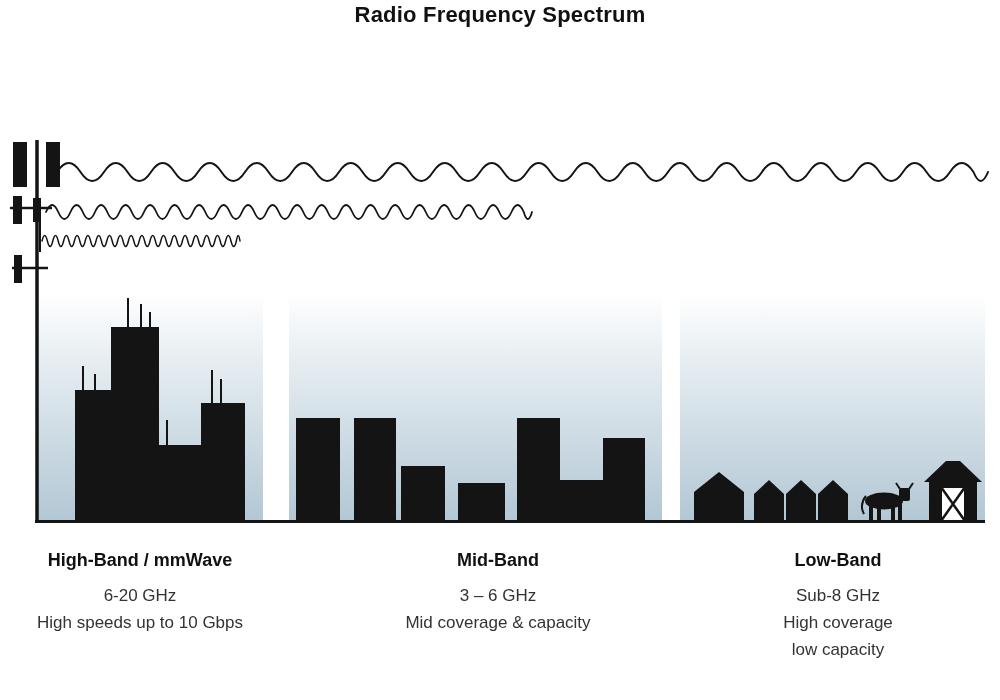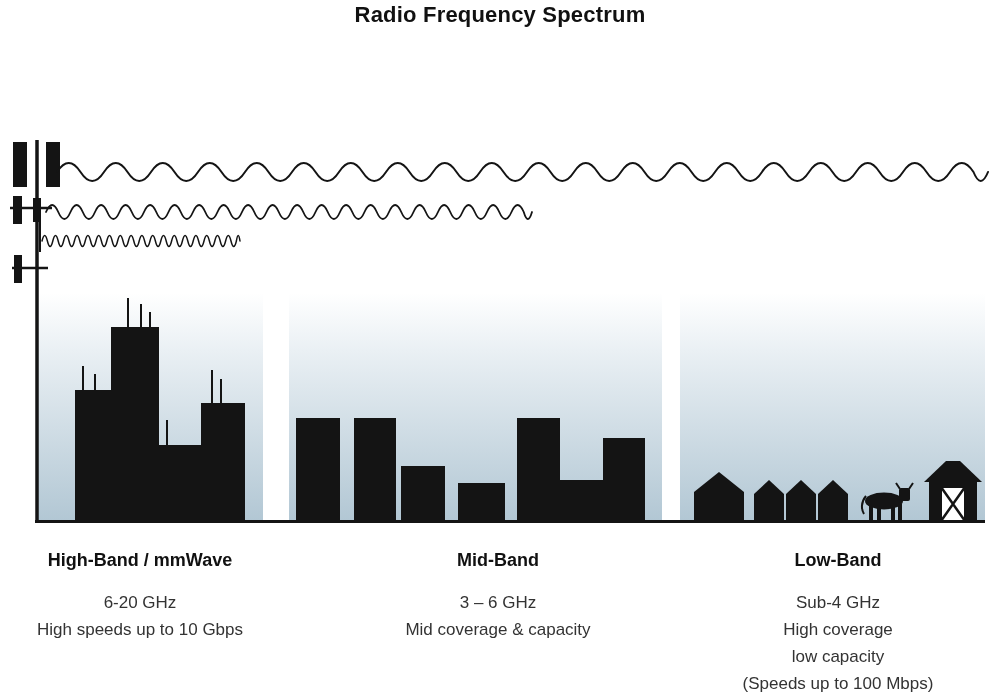--- a/index.html
+++ b/index.html
@@ -30,21 +30,21 @@
   .silh{ fill:var(--silhouette); }
   .sline{ stroke:var(--silhouette); fill:none; }
   .wave{ stroke:var(--silhouette); fill:none; stroke-linecap:round; }
 
   .label{
     position:absolute; text-align:center;
     color:var(--text); font-size:17px; line-height:27px;
   }
   .band-name{
     font-weight:bold; font-size:18px; color:#111;
-    margin-bottom:18px; line-height:22px;
+    margin-bottom:11px; line-height:22px;
   }
   .band1{ left:20px;  top:549px; width:240px; }
   .band2{ left:348px; top:549px; width:300px; }
   .band3{ left:688px; top:549px; width:300px; }
 </style>
 </head>
 <body>
 
 <div class="stage">
 
@@ -139,19 +139,18 @@
   </div>
 
   <div class="label band2">
     <div class="band-name">Mid-Band</div>
     <div>3 – 6 GHz</div>
     <div>Mid coverage &amp; capacity</div>
   </div>
 
   <div class="label band3">
     <div class="band-name">Low-Band</div>
-    <div>Sub-4 GHz</div>
+    <div>Sub-8 GHz</div>
     <div>High coverage</div>
     <div>low capacity</div>
-    <div>(Speeds up to 100 Mbps)</div>
   </div>
 
 </div>
 
 </body></html>

